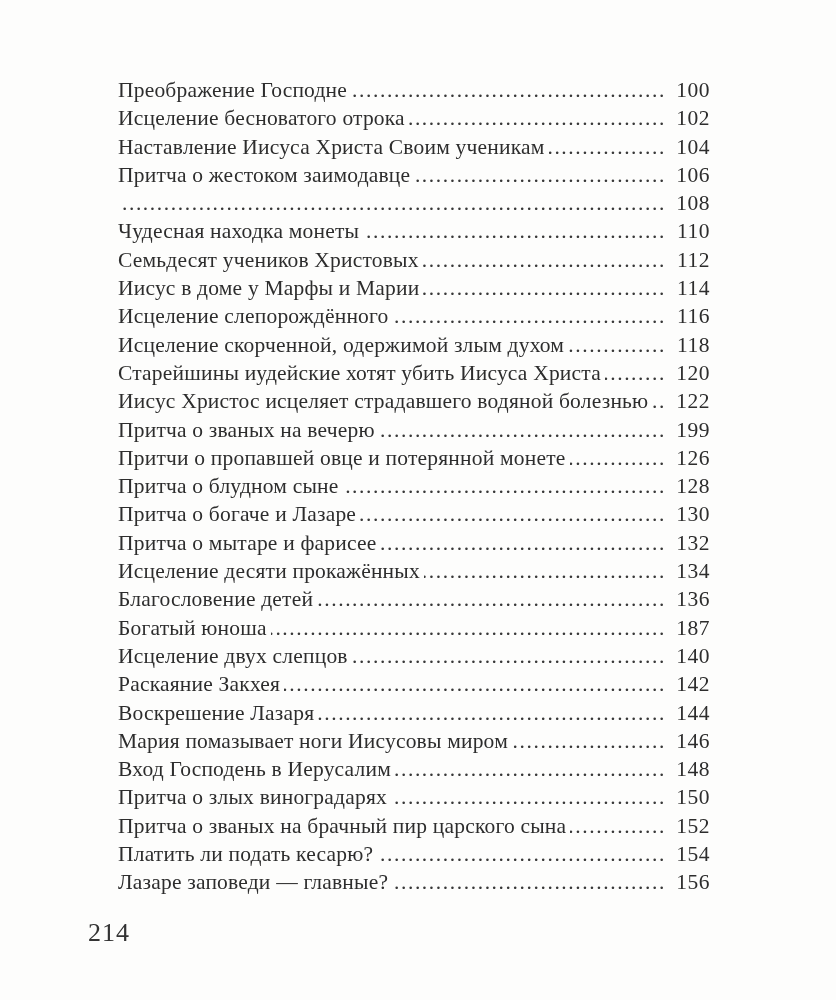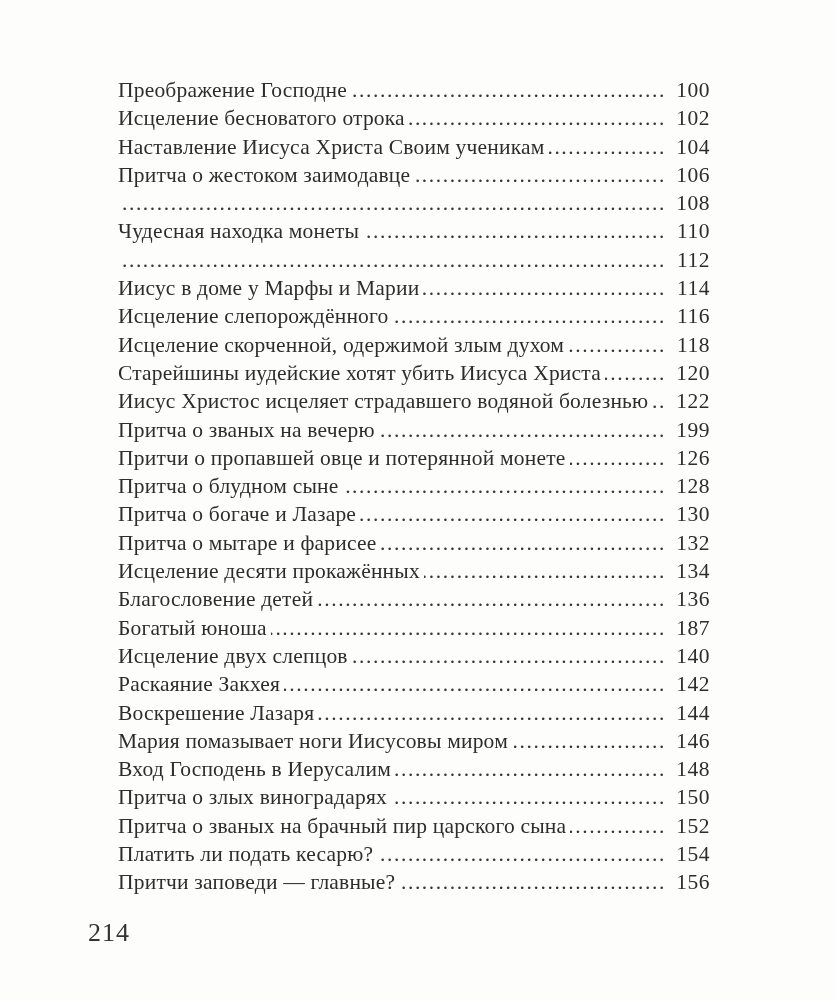--- a/index.html
+++ b/index.html
@@ -98,20 +98,21 @@
       <span class="toc-page">108</span>
     </div>
 
     <div class="toc-row">
       <span class="toc-title">Чудесная находка монеты</span>
       <span class="toc-dots">........................................................................................................................</span>
       <span class="toc-page">110</span>
     </div>
 
     <div class="toc-row">
+      <span class="toc-title">Семьдесят учеников Христовых</span>
       <span class="toc-dots">........................................................................................................................</span>
       <span class="toc-page">112</span>
     </div>
 
     <div class="toc-row">
       <span class="toc-title">Иисус в доме у Марфы и Марии</span>
       <span class="toc-dots">........................................................................................................................</span>
       <span class="toc-page">114</span>
     </div>
 
@@ -229,21 +230,21 @@
       <span class="toc-page">152</span>
     </div>
 
     <div class="toc-row">
       <span class="toc-title">Платить ли подать кесарю?</span>
       <span class="toc-dots">........................................................................................................................</span>
       <span class="toc-page">154</span>
     </div>
 
     <div class="toc-row">
-      <span class="toc-title">Притчи заповеди — главные?</span>
+      <span class="toc-title">Лазаре заповеди — главные?</span>
       <span class="toc-dots">........................................................................................................................</span>
       <span class="toc-page">156</span>
     </div>
   </div>
 
   <div class="footer-page-number">214</div>
 
 </div>
 
 </body></html>

